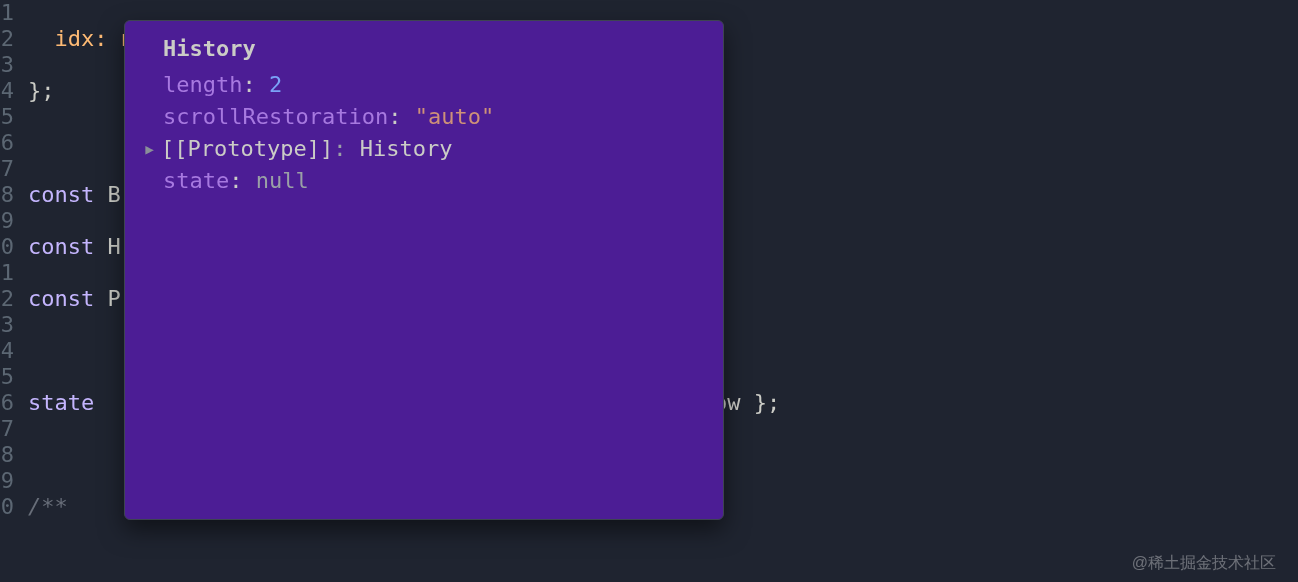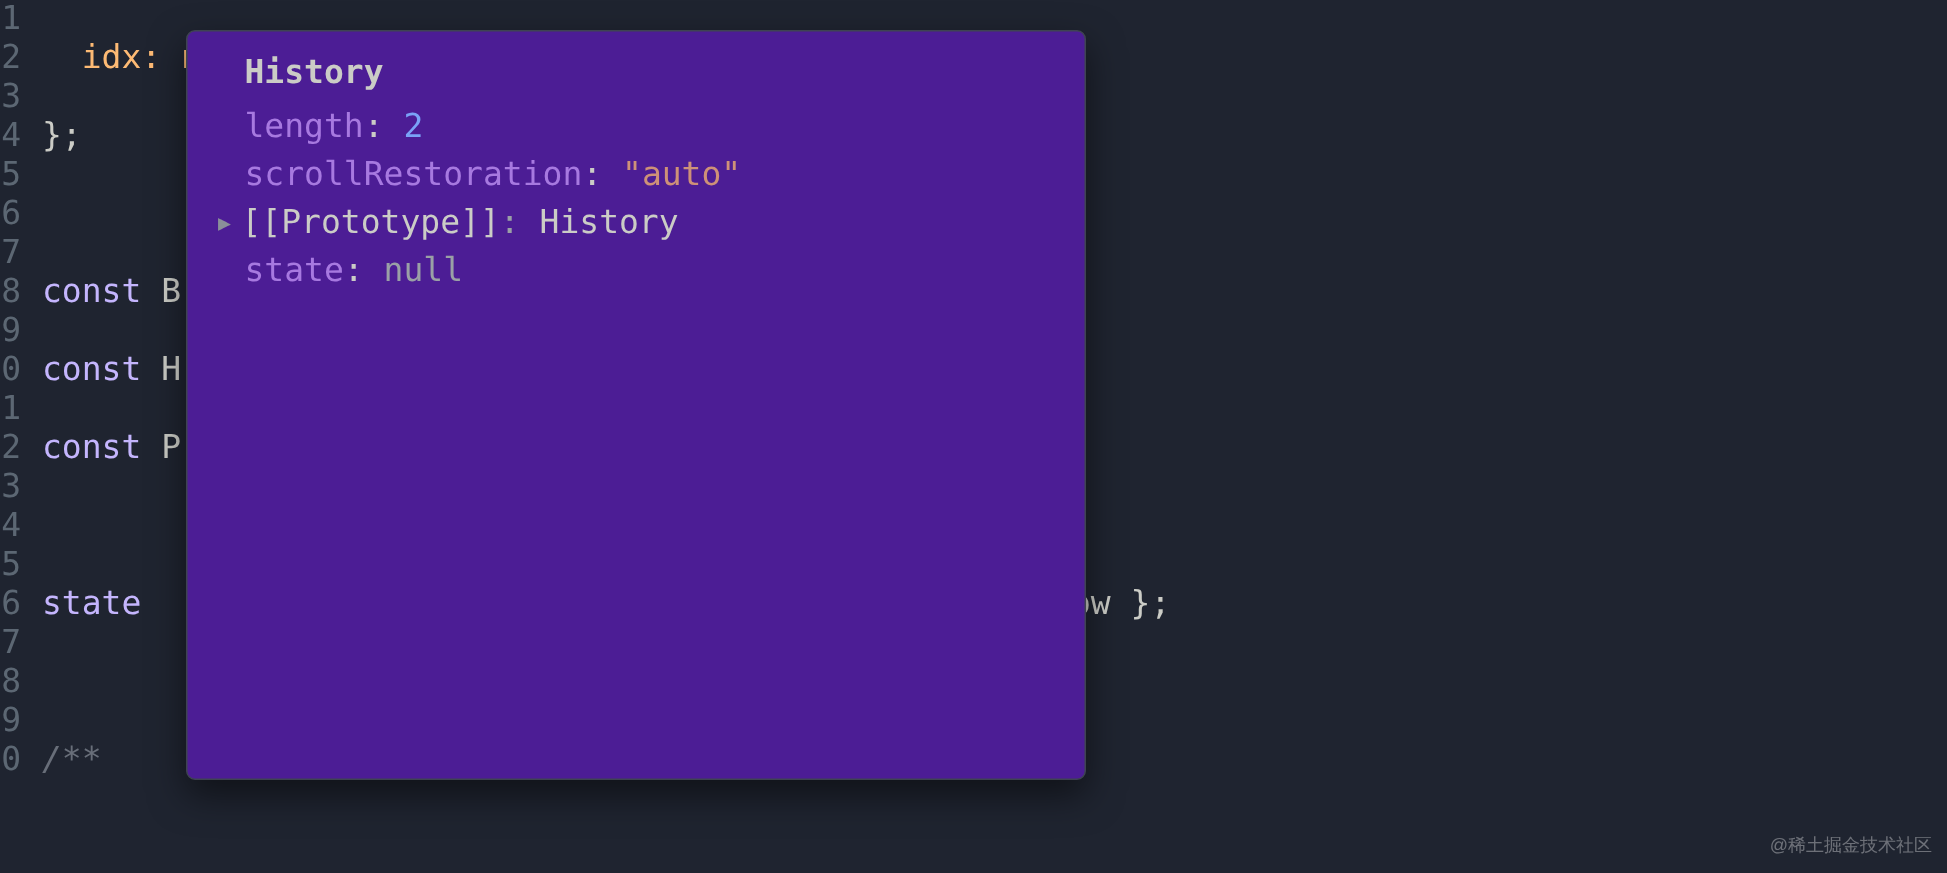--- a/index.html
+++ b/index.html
@@ -63,22 +63,22 @@
   .hover-popup .v-num { color: #7aa2f7; }
   .hover-popup .v-str { color: #ce9178; }
   .hover-popup .v-null { color: #9aa0a6; }
   .hover-popup .proto-line { color: #9aa0a6; position: relative; margin-left: -20px;}
   .hover-popup .proto-line .tri { color: #8a8f99; display:inline-block; width:18px;}
   .hover-popup .proto-line .proto-key { color: #cbccc6; }
   .hover-popup .proto-line .proto-val { color: #cbccc6; }
   
   .watermark {
     position: absolute;
-    right: 10px; bottom: 6px;
-    font-size: 12px;
+    right: 22px; bottom: 6px;
+    font-size: 16px;
     color: rgba(255,255,255,0.35);
     font-family: "PingFang SC","Microsoft YaHei",sans-serif;
   }
 </style>
 </head>
 <body>
 
 <div class="editor">
   <div class="gutter">
     <div></div>

